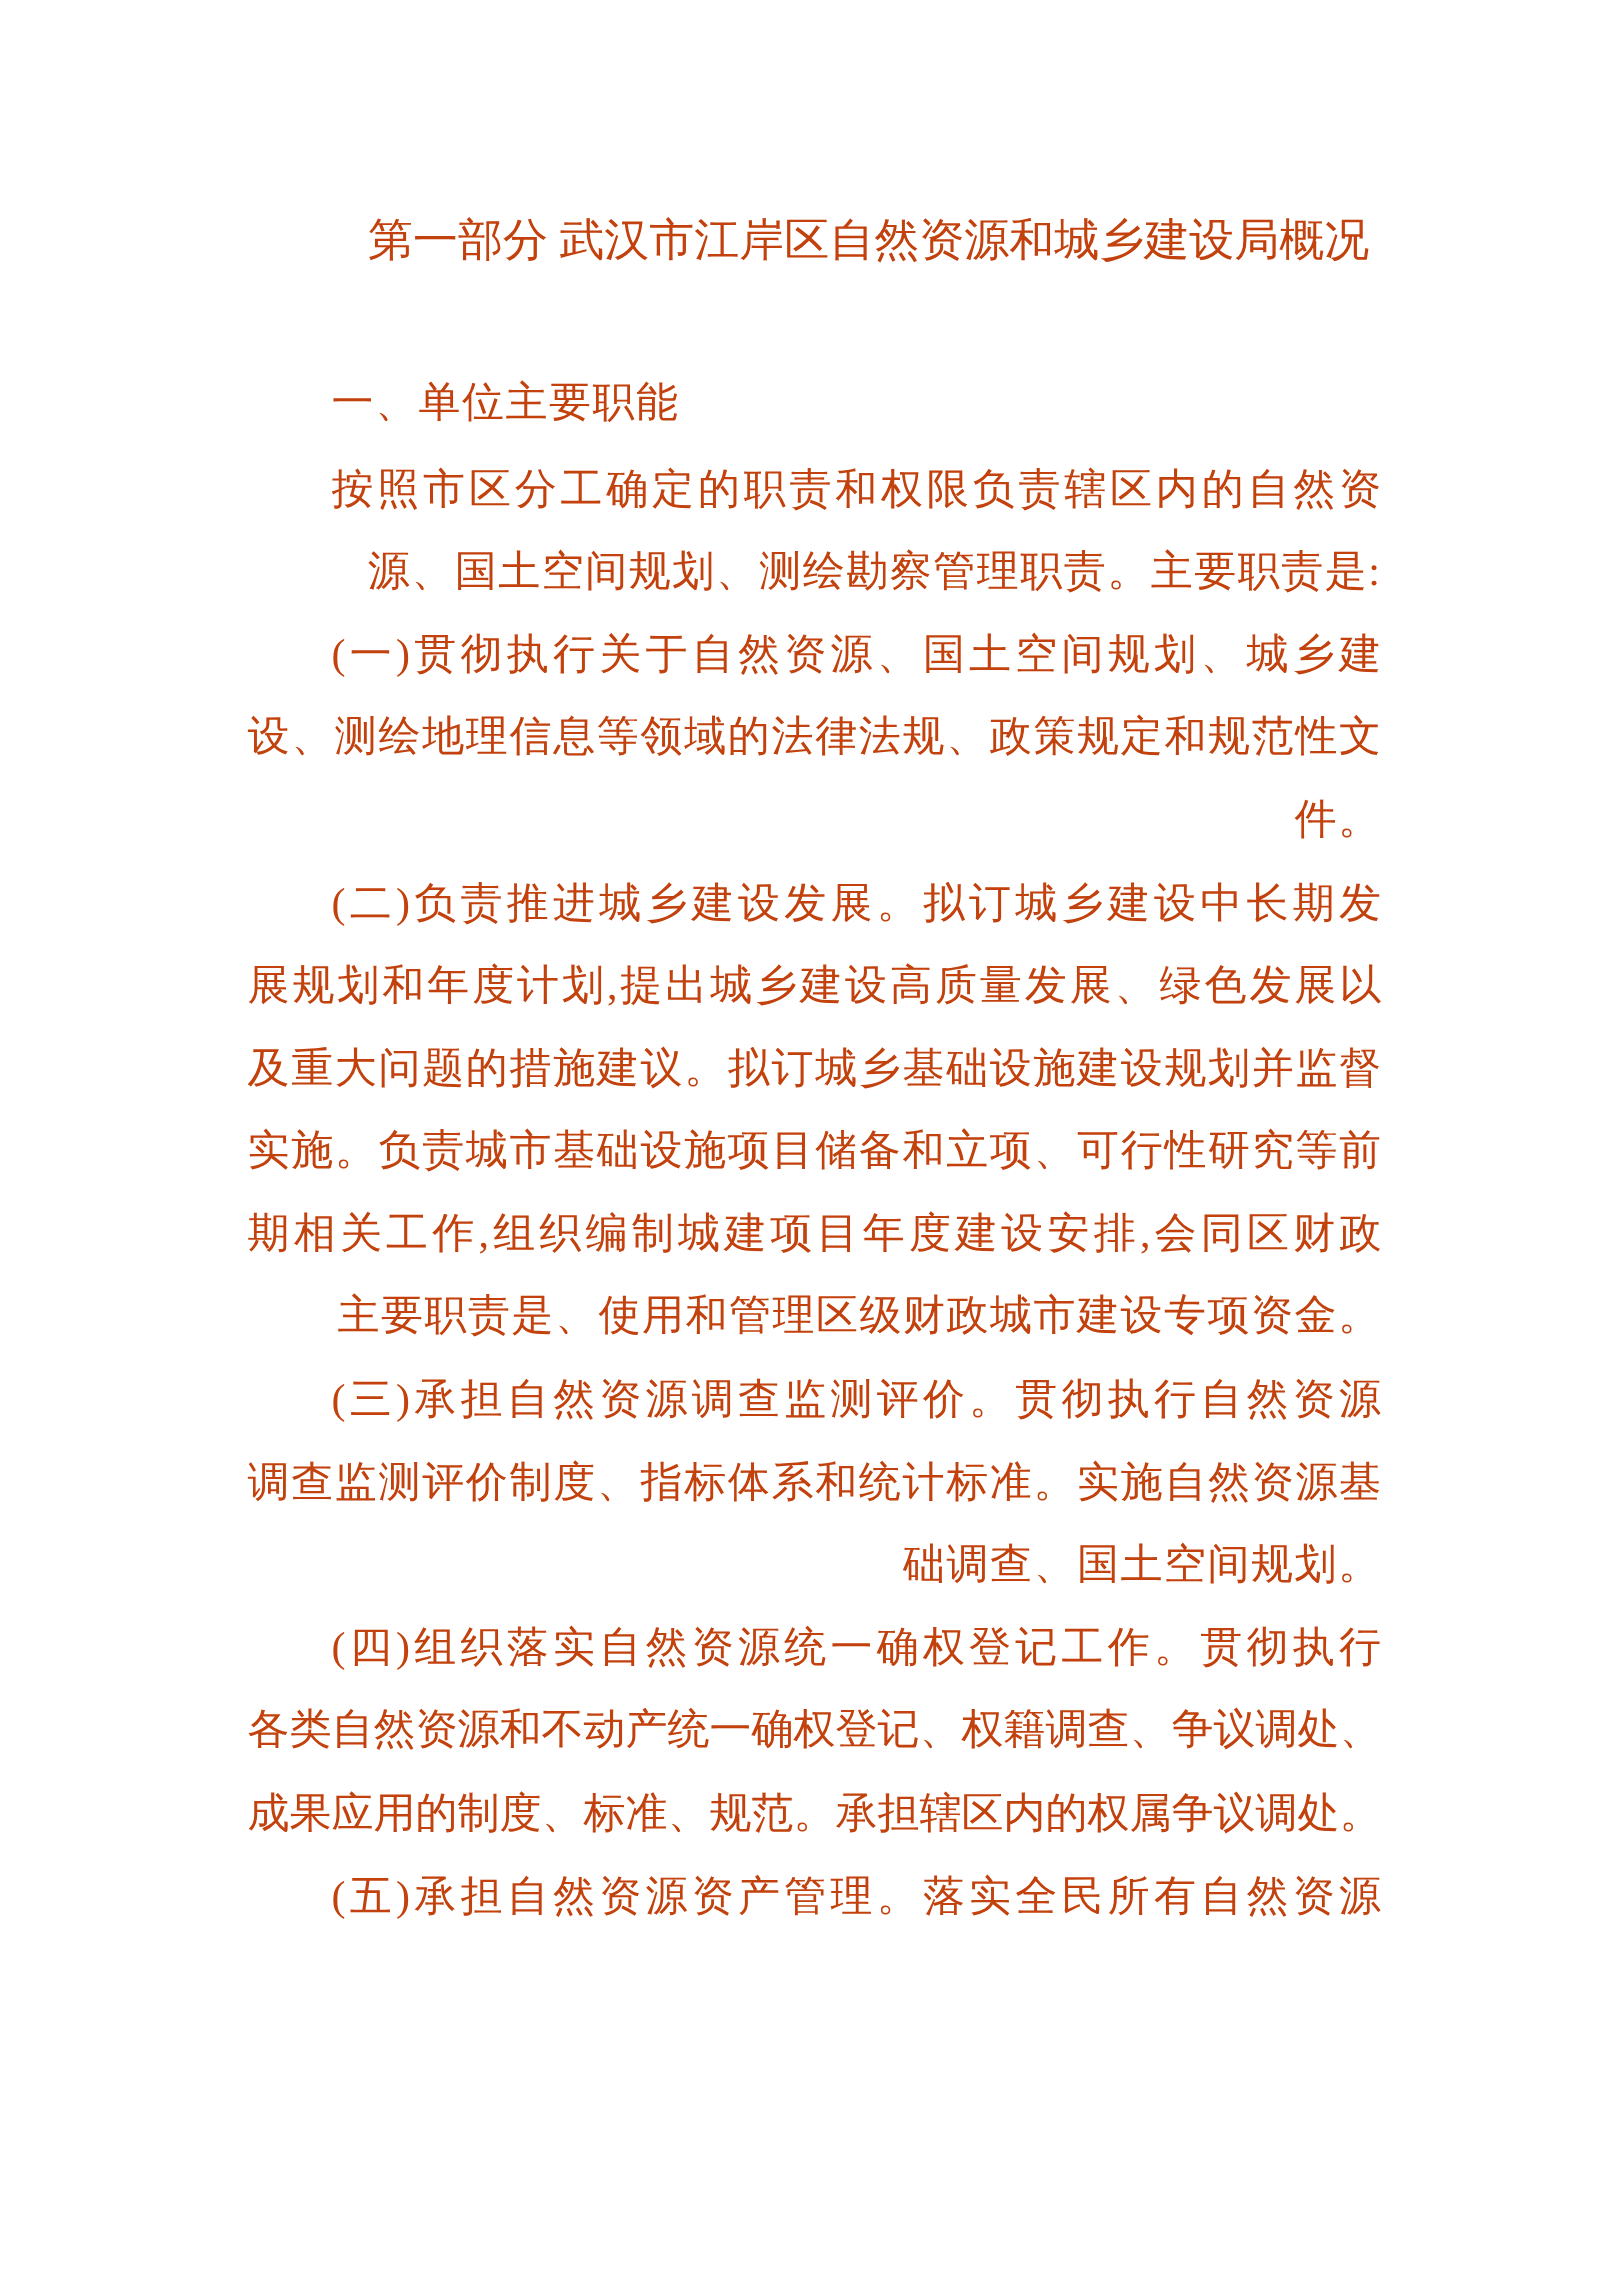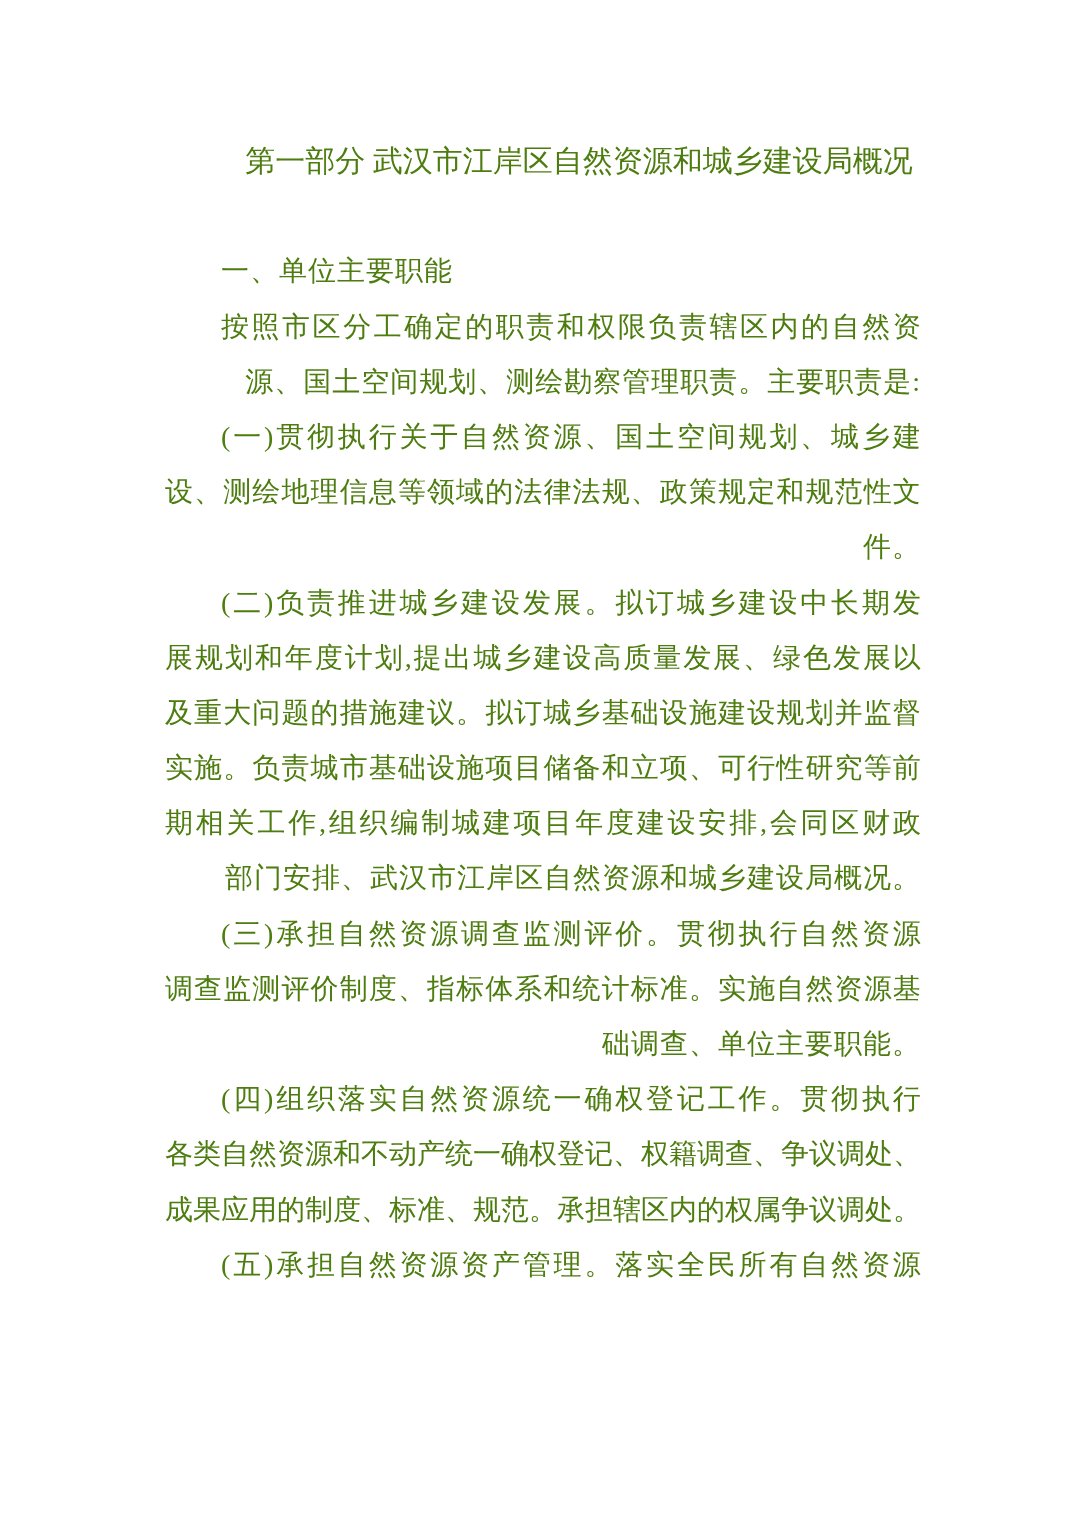--- a/index.html
+++ b/index.html
@@ -32,20 +32,21 @@
     margin: 0 0 55.2px 0; 
     white-space: nowrap;
   }
   .section-heading {
     font-size: 28px;
     font-weight: normal;
     line-height: 55.2px;
     margin: 0;
     text-indent: 56px;    
     letter-spacing: 1px;
+    font-family: Liberation Mono, monospace;
   }
   .para {
     margin: 0;
     padding: 0;
   }
   .line {
     font-size: 28px;
     line-height: 55.2px;
     height: 55.2px;
     overflow: hidden;
@@ -65,21 +66,21 @@
     letter-spacing: 1px;
     white-space: nowrap;
   }
   .line.indent {
     padding-left: 56px;   
   }
 </style>
 </head>
 <body>
 
-<div class="page" style="background: rgb(255, 255, 255); color: #4d7c0f;">
+<div class="page" style="background: rgb(255, 255, 255); color: #c2410c;">
   <div class="content">
     <div class="doc-title">第一部分 武汉市江岸区自然资源和城乡建设局概况</div>
     <div class="section-heading">一、单位主要职能</div>
     <div id="doc-body">
         <div class="para">
           <div class="line fill indent">
             <span>按</span>
             <span>照</span>
             <span>市</span>
             <span>区</span>
@@ -294,21 +295,21 @@
             <span>设</span>
             <span>安</span>
             <span>排</span>
             <span>,</span>
             <span>会</span>
             <span>同</span>
             <span>区</span>
             <span>财</span>
             <span>政</span>
           </div>
-          <div class="line plain">部门安排、武汉市江岸区自然资源和城乡建设局概况。</div>
+          <div class="line plain">主要职责是、使用和管理区级财政城市建设专项资金。</div>
         </div>
         <div class="para">
           <div class="line fill indent">
             <span>(</span>
             <span>三</span>
             <span>)</span>
             <span>承</span>
             <span>担</span>
             <span>自</span>
             <span>然</span>
@@ -351,21 +352,21 @@
             <span>准</span>
             <span>。</span>
             <span>实</span>
             <span>施</span>
             <span>自</span>
             <span>然</span>
             <span>资</span>
             <span>源</span>
             <span>基</span>
           </div>
-          <div class="line plain">础调查、单位主要职能。</div>
+          <div class="line plain">础调查、国土空间规划。</div>
         </div>
         <div class="para">
           <div class="line fill indent">
             <span>(</span>
             <span>四</span>
             <span>)</span>
             <span>组</span>
             <span>织</span>
             <span>落</span>
             <span>实</span>

